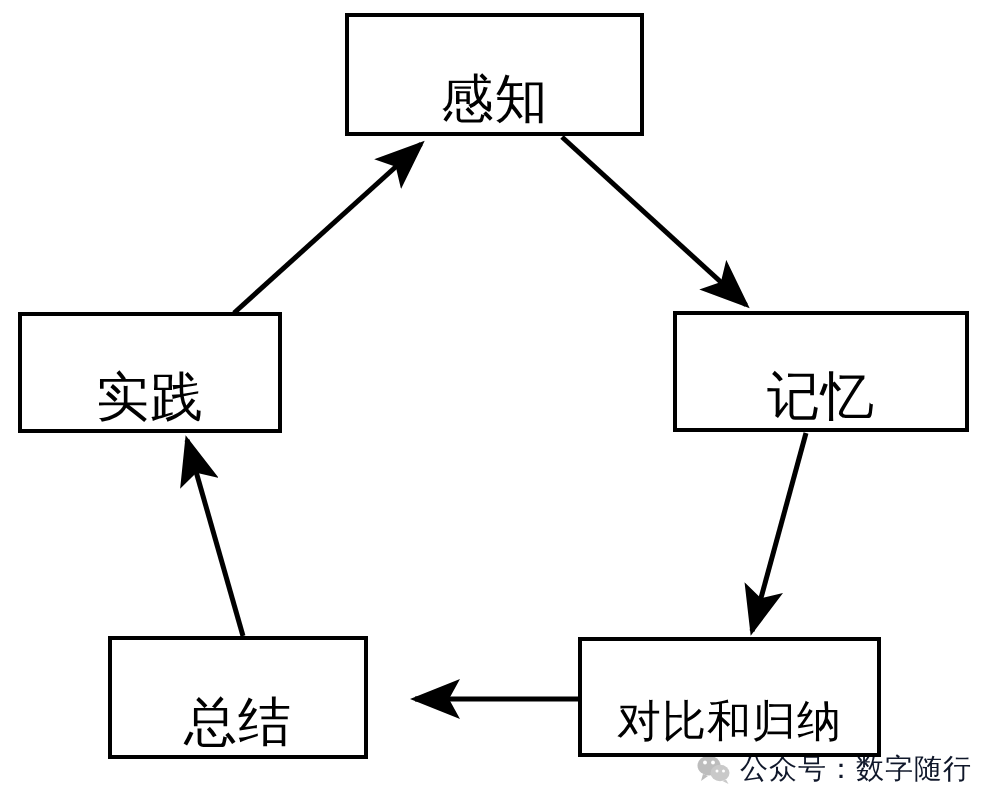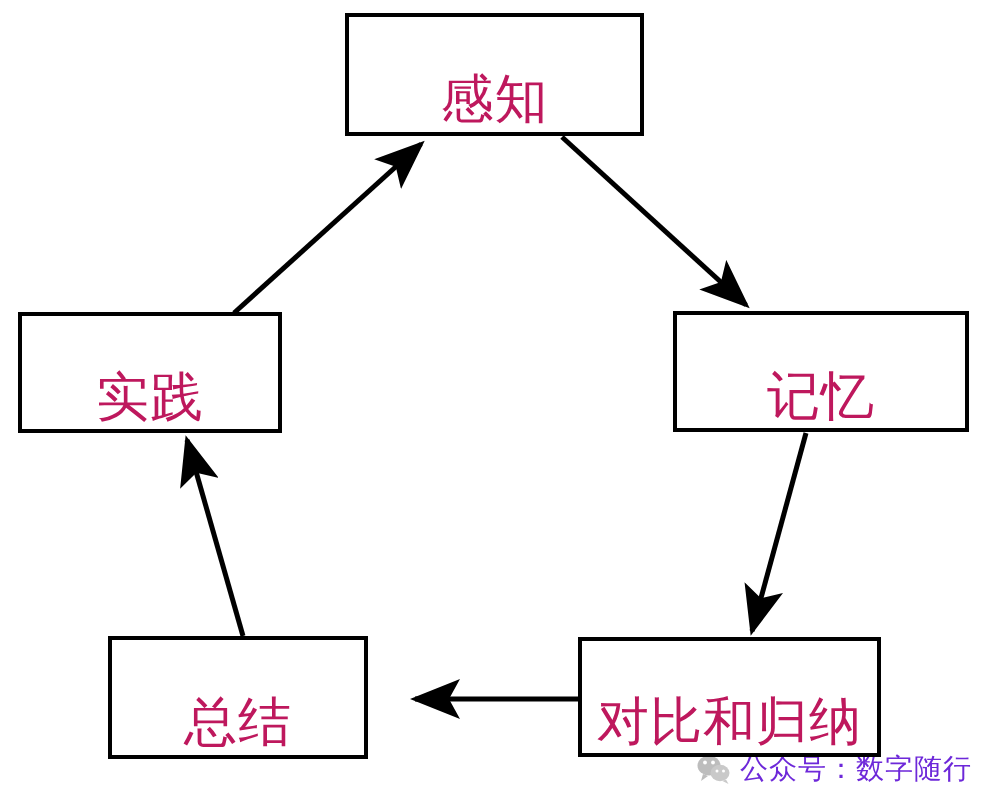--- a/index.html
+++ b/index.html
@@ -24,21 +24,21 @@
     border: 4px solid #000000;
     display: flex;
     align-items: center;
     justify-content: center;
     z-index: 3;
   }
   .node-label {
     font-family: "DejaVu Sans", "Liberation Sans", sans-serif;
     font-size: 53px;
     line-height: 1;
-    color: #be185d;
+    color: #000000;
     letter-spacing: 1px;
     white-space: nowrap;
     font-weight: 400;
     margin-top: 48px;
   }
   #node-perception {
     left: 345px; top: 13px; width: 299px; height: 123px;
   }
   #node-practice {
     left: 18px; top: 312px; width: 264px; height: 121px;
@@ -46,21 +46,21 @@
   #node-memory {
     left: 673px; top: 311px; width: 296px; height: 121px; text-align: right;
   }
   #node-summary {
     left: 108px; top: 636px; width: 260px; height: 123px;
   }
   #node-compare {
     left: 578px; top: 637px; width: 303px; height: 120px;
   }
   #node-compare .node-label {
-    font-size: 52px;
+    font-size: 44px;
   }
   #edges {
     position: absolute;
     left: 0; top: 0;
     width: 1000px;
     height: 798px;
     z-index: 2;
   }
   #watermark {
     position: absolute;
@@ -68,21 +68,21 @@
     top: 750px;
     display: flex;
     align-items: center;
     gap: 9px;
     z-index: 1;
     opacity: 1;
   }
   #watermark .wm-text {
     font-family: "DejaVu Sans", "Liberation Sans", sans-serif;
     font-size: 28px;
-    color: #6d28d9;
+    color: #0f172a;
     white-space: nowrap;
     letter-spacing: 1px;
   }
   #watermark .wm-icon {
     width: 34px;
     height: 30px;
     display: block;
   }
 </style>
 </head>

